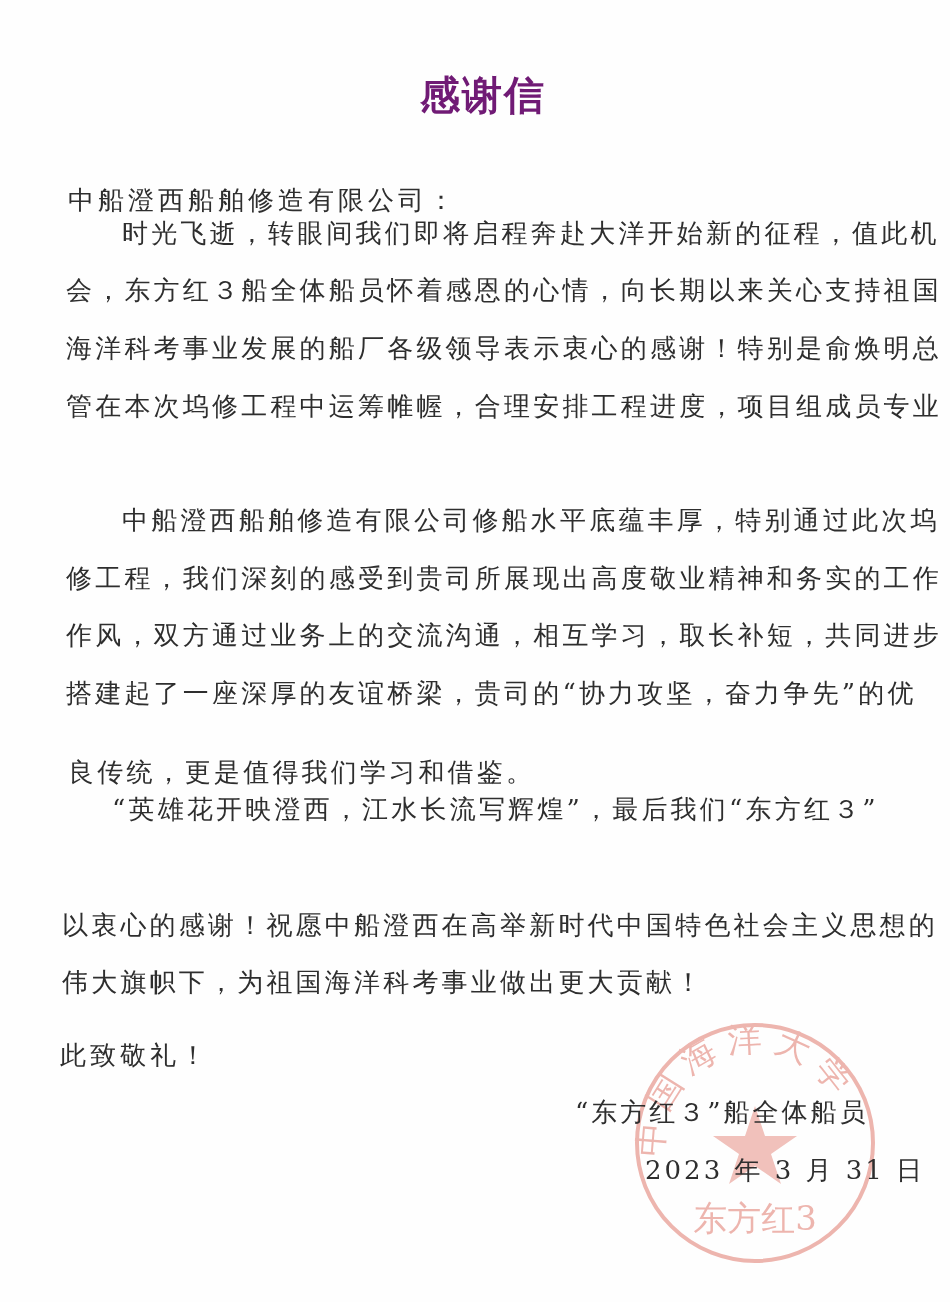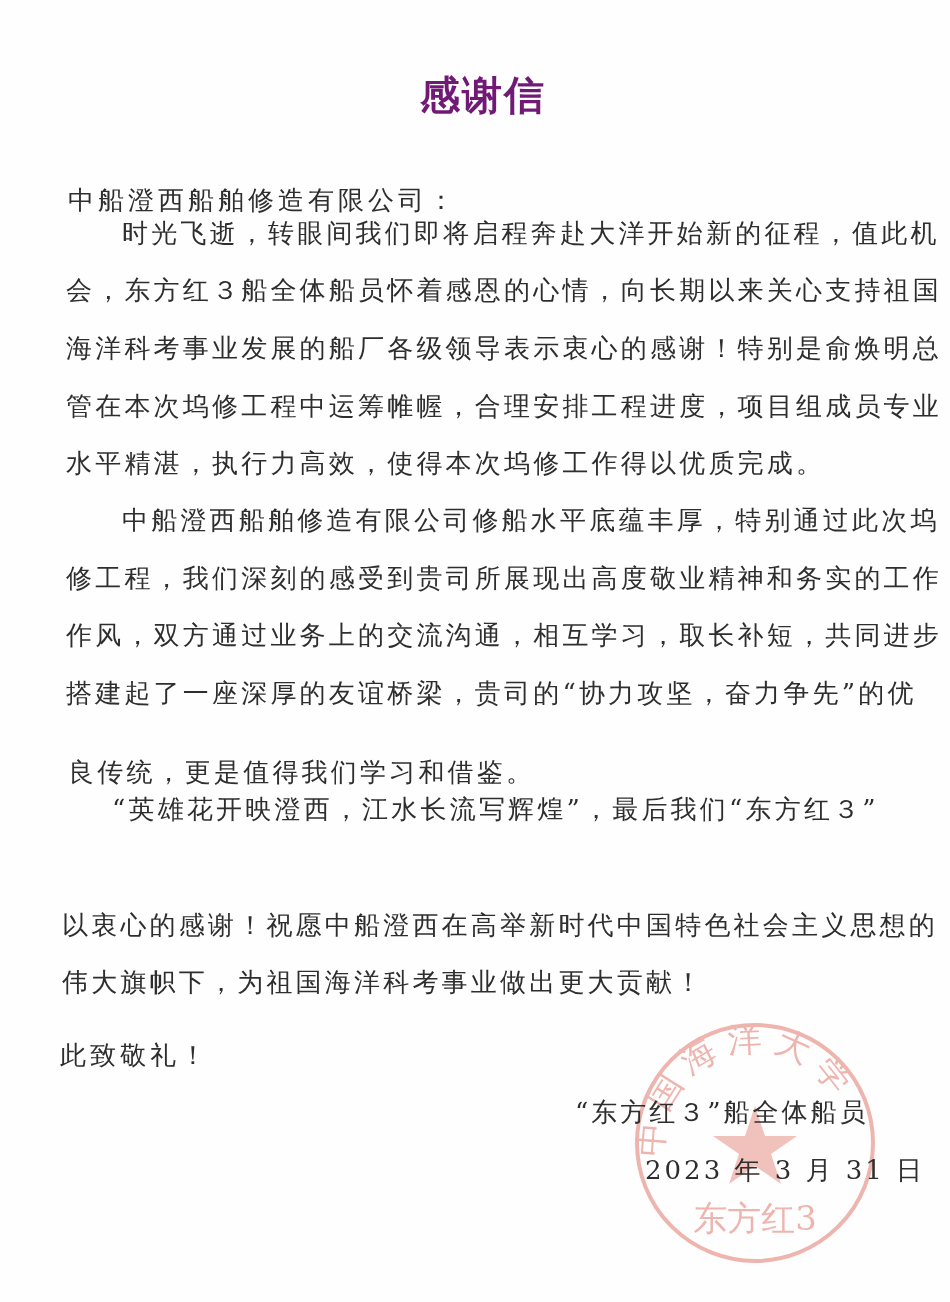--- a/index.html
+++ b/index.html
@@ -61,21 +61,20 @@
 <div class="page">
 
   <div class="title">感谢信</div>
 
   <div class="line salutation">中船澄西船舶修造有限公司：</div>
 
   <div class="line" style="left:122px; top:218px;">时光飞逝，转眼间我们即将启程奔赴大洋开始新的征程，值此机</div>
   <div class="line" style="left:66px; top:275px;">会，东方红３船全体船员怀着感恩的心情，向长期以来关心支持祖国</div>
   <div class="line" style="left:66px; top:333px;">海洋科考事业发展的船厂各级领导表示衷心的感谢！特别是俞焕明总</div>
   <div class="line" style="left:66px; top:391px;">管在本次坞修工程中运筹帷幄，合理安排工程进度，项目组成员专业</div>
-  <div class="line" style="left:66px; top:448px;">水平精湛，执行力高效，使得本次坞修工作得以优质完成。</div>
 
   <div class="line" style="left:122px; top:505px;">中船澄西船舶修造有限公司修船水平底蕴丰厚，特别通过此次坞</div>
   <div class="line" style="left:66px; top:563px;">修工程，我们深刻的感受到贵司所展现出高度敬业精神和务实的工作</div>
   <div class="line" style="left:66px; top:620px;">作风，双方通过业务上的交流沟通，相互学习，取长补短，共同进步，</div>
   <div class="line" style="left:66px; top:678px;">搭建起了一座深厚的友谊桥梁，贵司的“协力攻坚，奋力争先”的优</div>
   <div class="line" style="left:68px; top:735px;margin-top:22px;">良传统，更是值得我们学习和借鉴。</div>
 
   <div class="line" style="left:112px; top:794px;">“英雄花开映澄西，江水长流写辉煌”，最后我们“东方红３”</div>
   <div class="line" style="left:62px; top:910px;">以衷心的感谢！祝愿中船澄西在高举新时代中国特色社会主义思想的</div>
   <div class="line" style="left:62px; top:967px;">伟大旗帜下，为祖国海洋科考事业做出更大贡献！</div>

